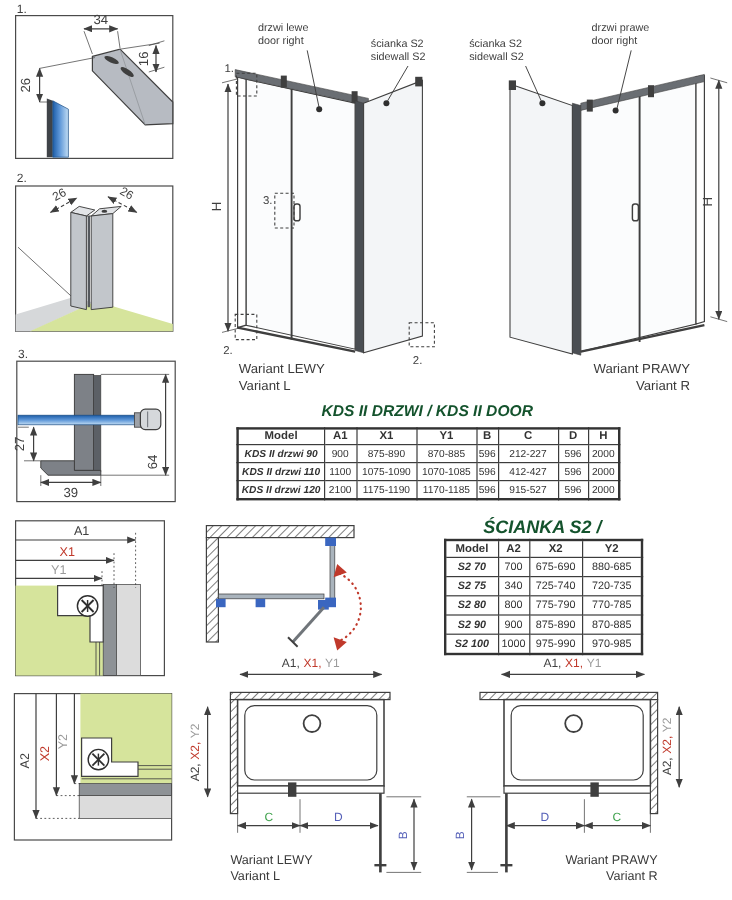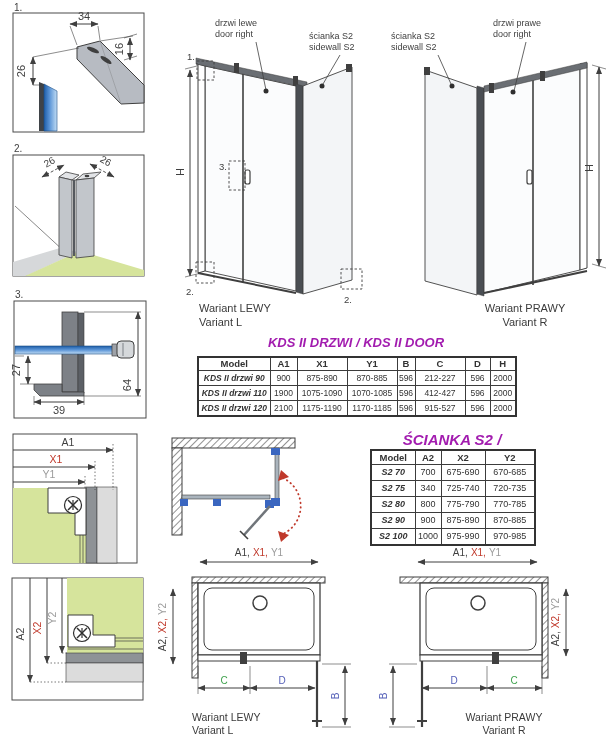--- a/index.html
+++ b/index.html
@@ -5,24 +5,24 @@
   body{margin:0}
   .canvas{position:relative;width:610px;height:750px;background:#fff;
     font-family:"Liberation Sans",sans-serif;color:#3d3d3d;overflow:hidden}
   svg.layer{position:absolute;left:0;top:0}
   svg text{font-family:"Liberation Sans",sans-serif;fill:#3f3f3f}
   .t9{font-size:9.5px}.t10{font-size:10px}.t105{font-size:10.5px}.t11{font-size:11px}
   .red{fill:#c0392b}.gry{fill:#9b9b9b}.blu{fill:#5560b8}.grn{fill:#3fa24d}
   .ann{position:absolute;text-align:left;font-size:9px;line-height:10.5px;color:#3f3f3f}
   .cap{position:absolute;font-size:11px;line-height:13.5px;color:#3a3a3a}
   .capsm{position:absolute;font-size:10.5px;line-height:12.5px;color:#3a3a3a}
-  .right{text-align:center}
+  .right{text-align:right}
   .ttl{position:absolute;left:330px;top:3px;width:116px;text-align:center;
     font-size:17px;font-weight:800;color:#3a3a3a}
-  .tbl-title{position:absolute;font-weight:bold;font-style:italic;color:#a21caf;text-align:center}
+  .tbl-title{position:absolute;font-weight:bold;font-style:italic;color:#14532d;text-align:center}
   #door-title{left:197px;top:335px;width:318px;font-size:13px}
   #side-title{left:370px;top:431px;width:164px;font-size:15px}
   table.spec{position:absolute;border-collapse:collapse;table-layout:fixed;
     background:#fff;border:2px solid #333}
   table.spec th,table.spec td{border:1px solid #3c3c3c;text-align:center;
     vertical-align:middle;padding:0;line-height:1;color:#333}
   #door-table{left:197px;top:356px;width:318px}
   #door-table th{font-size:9.5px;height:12px}
   #door-table td{font-size:8.5px;height:14px}
   #side-table{left:370px;top:449px;width:164px}
@@ -369,21 +369,21 @@
     <td>900</td>
     <td>875-890</td>
     <td>870-885</td>
     <td>596</td>
     <td>212-227</td>
     <td>596</td>
     <td>2000</td>
   </tr>
   <tr>
     <td class="model">KDS II drzwi 110</td>
-    <td>1900</td>
+    <td>1100</td>
     <td>1075-1090</td>
     <td>1070-1085</td>
     <td>596</td>
     <td>412-427</td>
     <td>596</td>
     <td>2000</td>
   </tr>
   <tr>
     <td class="model">KDS II drzwi 120</td>
     <td>2100</td>
@@ -409,21 +409,21 @@
         <tr>
     <th>Model</th>
     <th>A2</th>
     <th class="ch-red">X2</th>
     <th class="ch-gray">Y2</th>
   </tr>
   <tr>
     <td class="model">S2 70</td>
     <td>700</td>
     <td>675-690</td>
-    <td>670-685</td>
+    <td>880-685</td>
   </tr>
   <tr>
     <td class="model">S2 75</td>
     <td>340</td>
     <td>725-740</td>
     <td>720-735</td>
   </tr>
   <tr>
     <td class="model">S2 80</td>
     <td>800</td>

